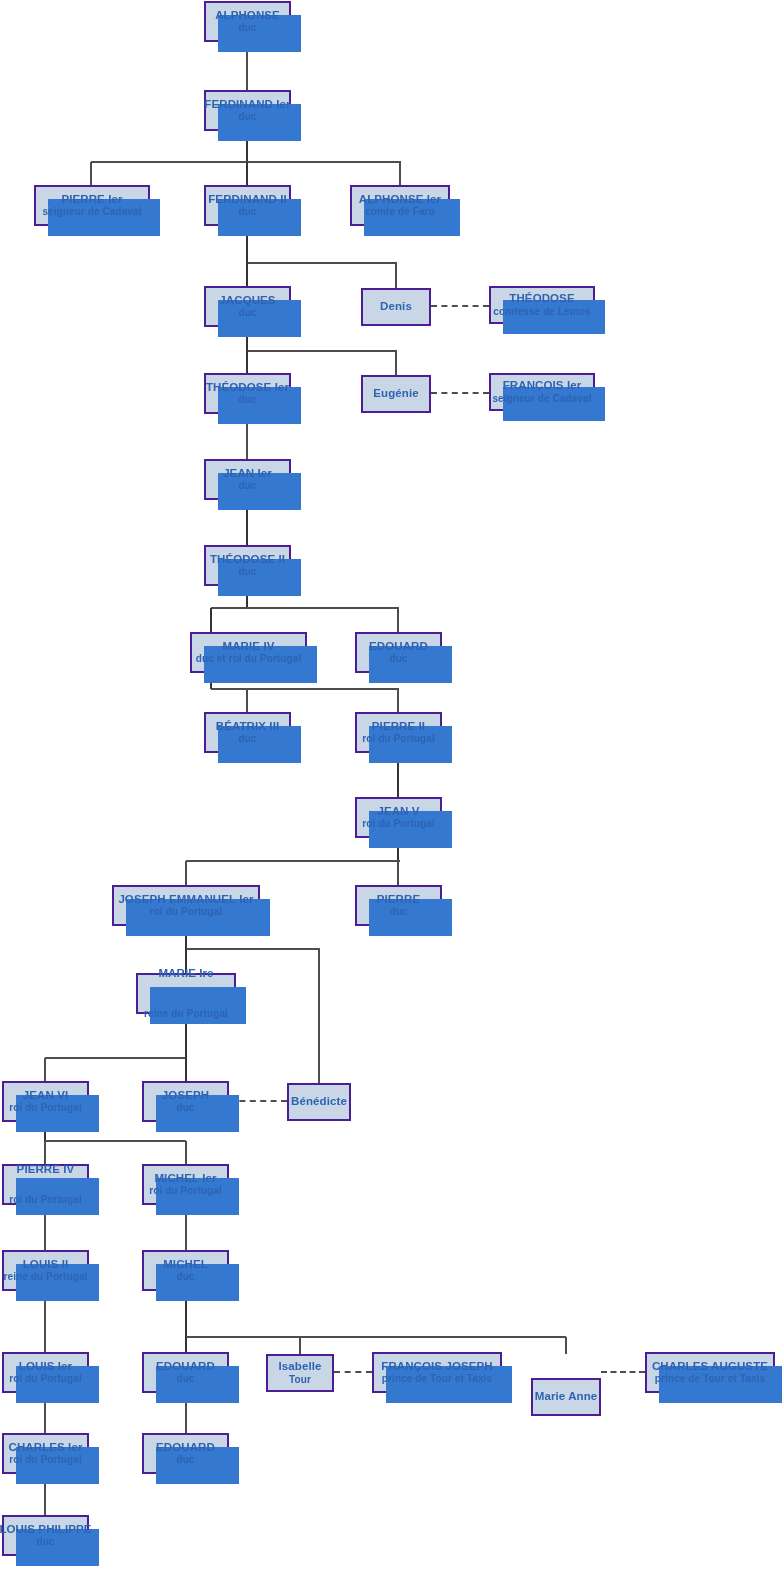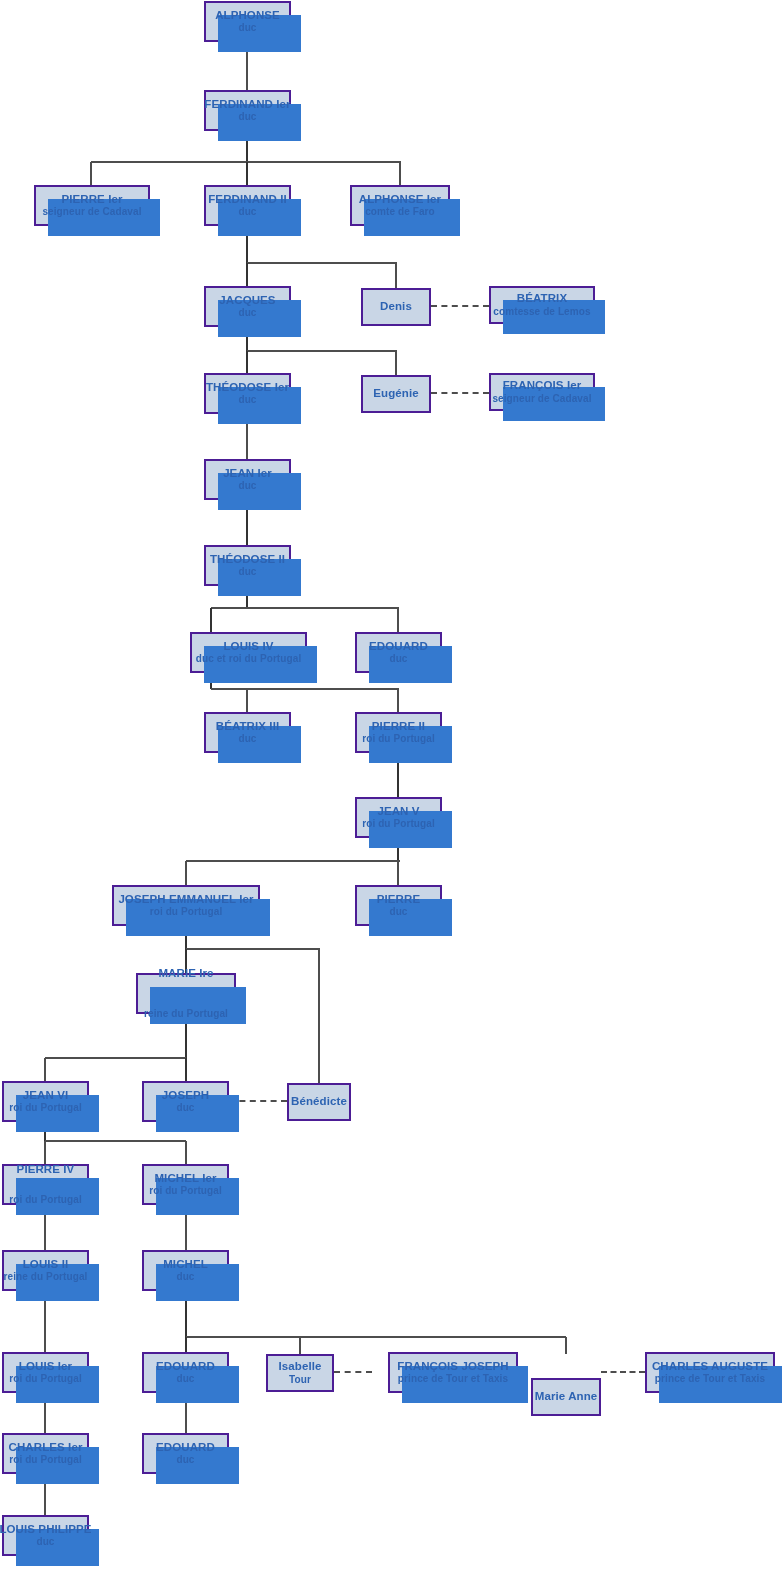--- a/index.html
+++ b/index.html
@@ -148,21 +148,21 @@
       <div class="sub">comte de Faro</div>
     </div>
     <div class="node shadowed" style="left: 204px; top: 286px; width: 87px; height: 41px;">
       <div class="ttl">JACQUES</div>
       <div class="sub">duc</div>
     </div>
     <div class="node flat" style="left: 361px; top: 288px; width: 70px; height: 38px;">
       <div class="ttl">Denis</div>
     </div>
     <div class="node shadowed" style="left: 489px; top: 286px; width: 106px; height: 38px;">
-      <div class="ttl">BÉATRIX</div>
+      <div class="ttl">THÉODOSE</div>
       <div class="sub">comtesse de Lemos</div>
     </div>
     <div class="node shadowed" style="left: 204px; top: 373px; width: 87px; height: 41px;">
       <div class="ttl">THÉODOSE Ier</div>
       <div class="sub">duc</div>
     </div>
     <div class="node flat" style="left: 361px; top: 375px; width: 70px; height: 38px;">
       <div class="ttl">Eugénie</div>
     </div>
     <div class="node shadowed" style="left: 489px; top: 373px; width: 106px; height: 38px;">
@@ -171,21 +171,21 @@
     </div>
     <div class="node shadowed" style="left: 204px; top: 459px; width: 87px; height: 41px;">
       <div class="ttl">JEAN  Ier</div>
       <div class="sub">duc</div>
     </div>
     <div class="node shadowed" style="left: 204px; top: 545px; width: 87px; height: 41px;">
       <div class="ttl">THÉODOSE II</div>
       <div class="sub">duc</div>
     </div>
     <div class="node shadowed" style="left: 190px; top: 632px; width: 117px; height: 41px;">
-      <div class="ttl">LOUIS IV</div>
+      <div class="ttl">MARIE IV</div>
       <div class="sub">duc et roi du Portugal</div>
     </div>
     <div class="node shadowed" style="left: 355px; top: 632px; width: 87px; height: 41px;">
       <div class="ttl">EDOUARD</div>
       <div class="sub">duc</div>
     </div>
     <div class="node shadowed" style="left: 204px; top: 712px; width: 87px; height: 41px;">
       <div class="ttl">BÉATRIX III</div>
       <div class="sub">duc</div>
     </div>
@@ -241,21 +241,21 @@
       <div class="sub">roi du Portugal</div>
     </div>
     <div class="node shadowed" style="left: 142px; top: 1352px; width: 87px; height: 41px;">
       <div class="ttl">EDOUARD</div>
       <div class="sub">duc</div>
     </div>
     <div class="node flat" style="left: 266px; top: 1354px; width: 68px; height: 38px;">
       <div class="ttl">Isabelle</div>
       <div class="sub">Tour</div>
     </div>
-    <div class="node shadowed" style="left: 372px; top: 1352px; width: 130px; height: 41px; margin-left: 16px;">
+    <div class="node shadowed" style="left: 372px; top: 1352px; width: 130px; height: 41px;">
       <div class="ttl">FRANÇOIS JOSEPH</div>
       <div class="sub">prince de Tour et Taxis</div>
     </div>
     <div class="node flat" style="left: 531px; top: 1354px; width: 70px; height: 38px; margin-top: 24px;">
       <div class="ttl">Marie Anne</div>
     </div>
     <div class="node shadowed" style="left: 645px; top: 1352px; width: 130px; height: 41px;">
       <div class="ttl">CHARLES AUGUSTE</div>
       <div class="sub">prince de Tour et Taxis</div>
     </div>

